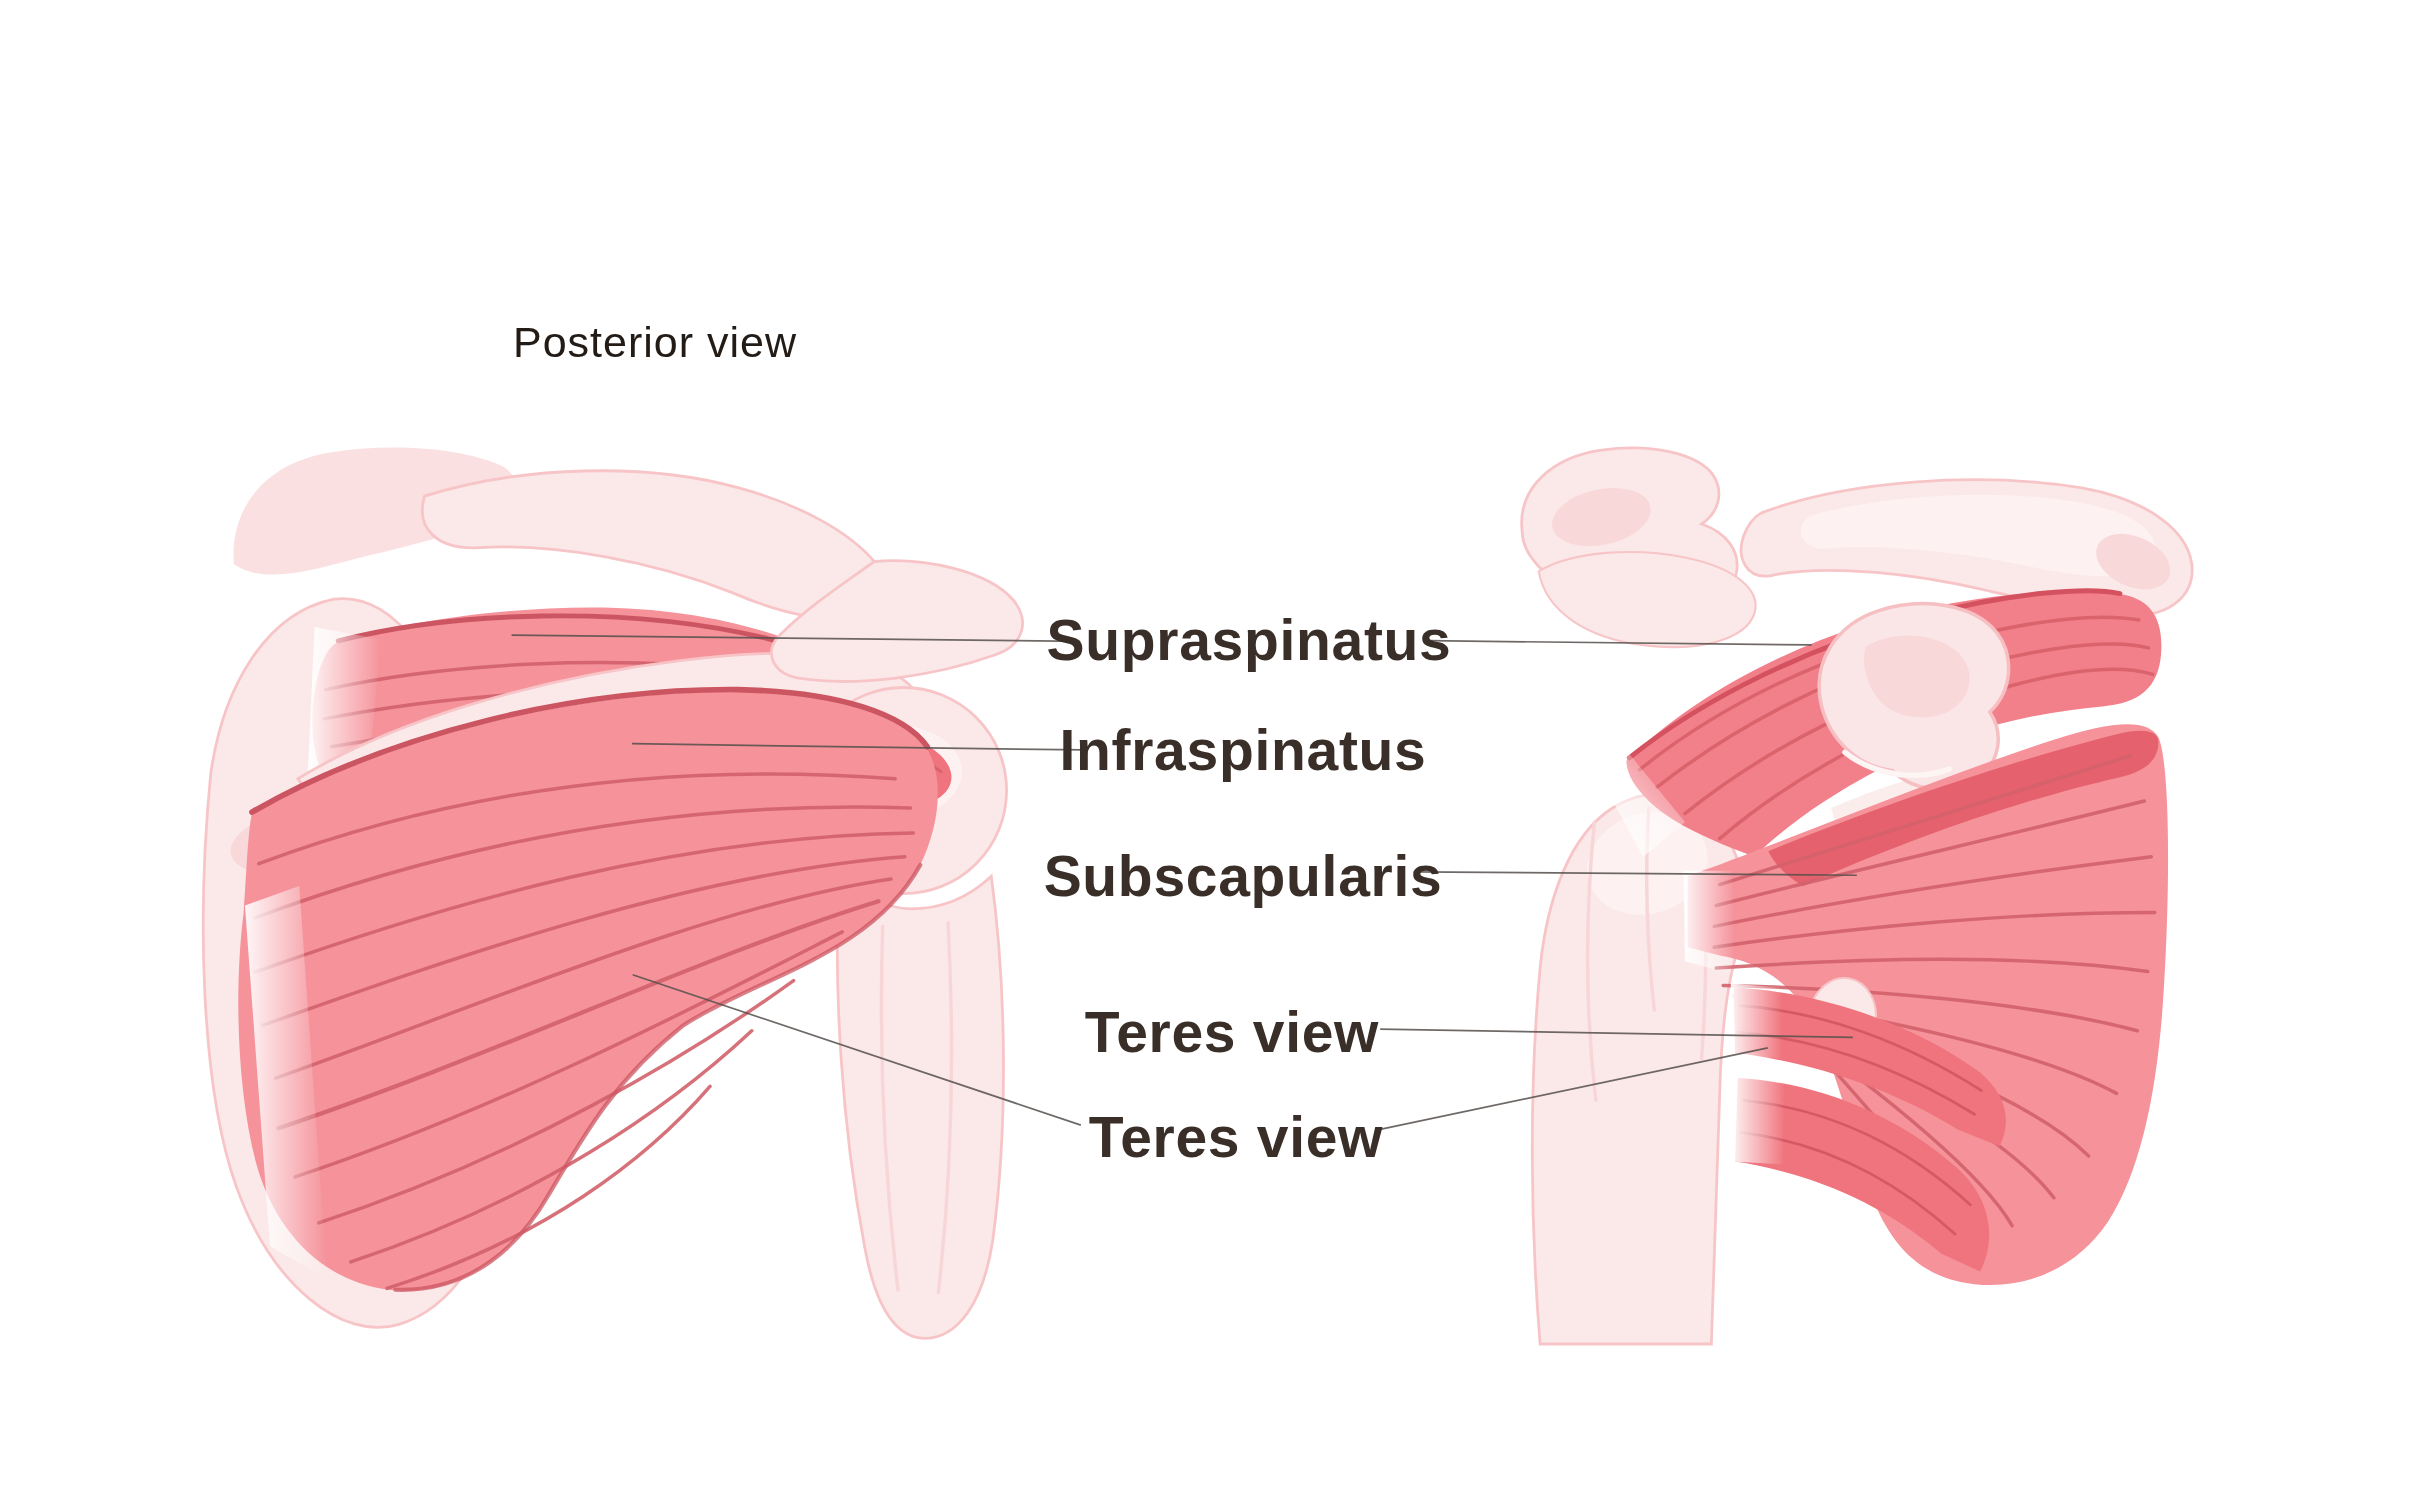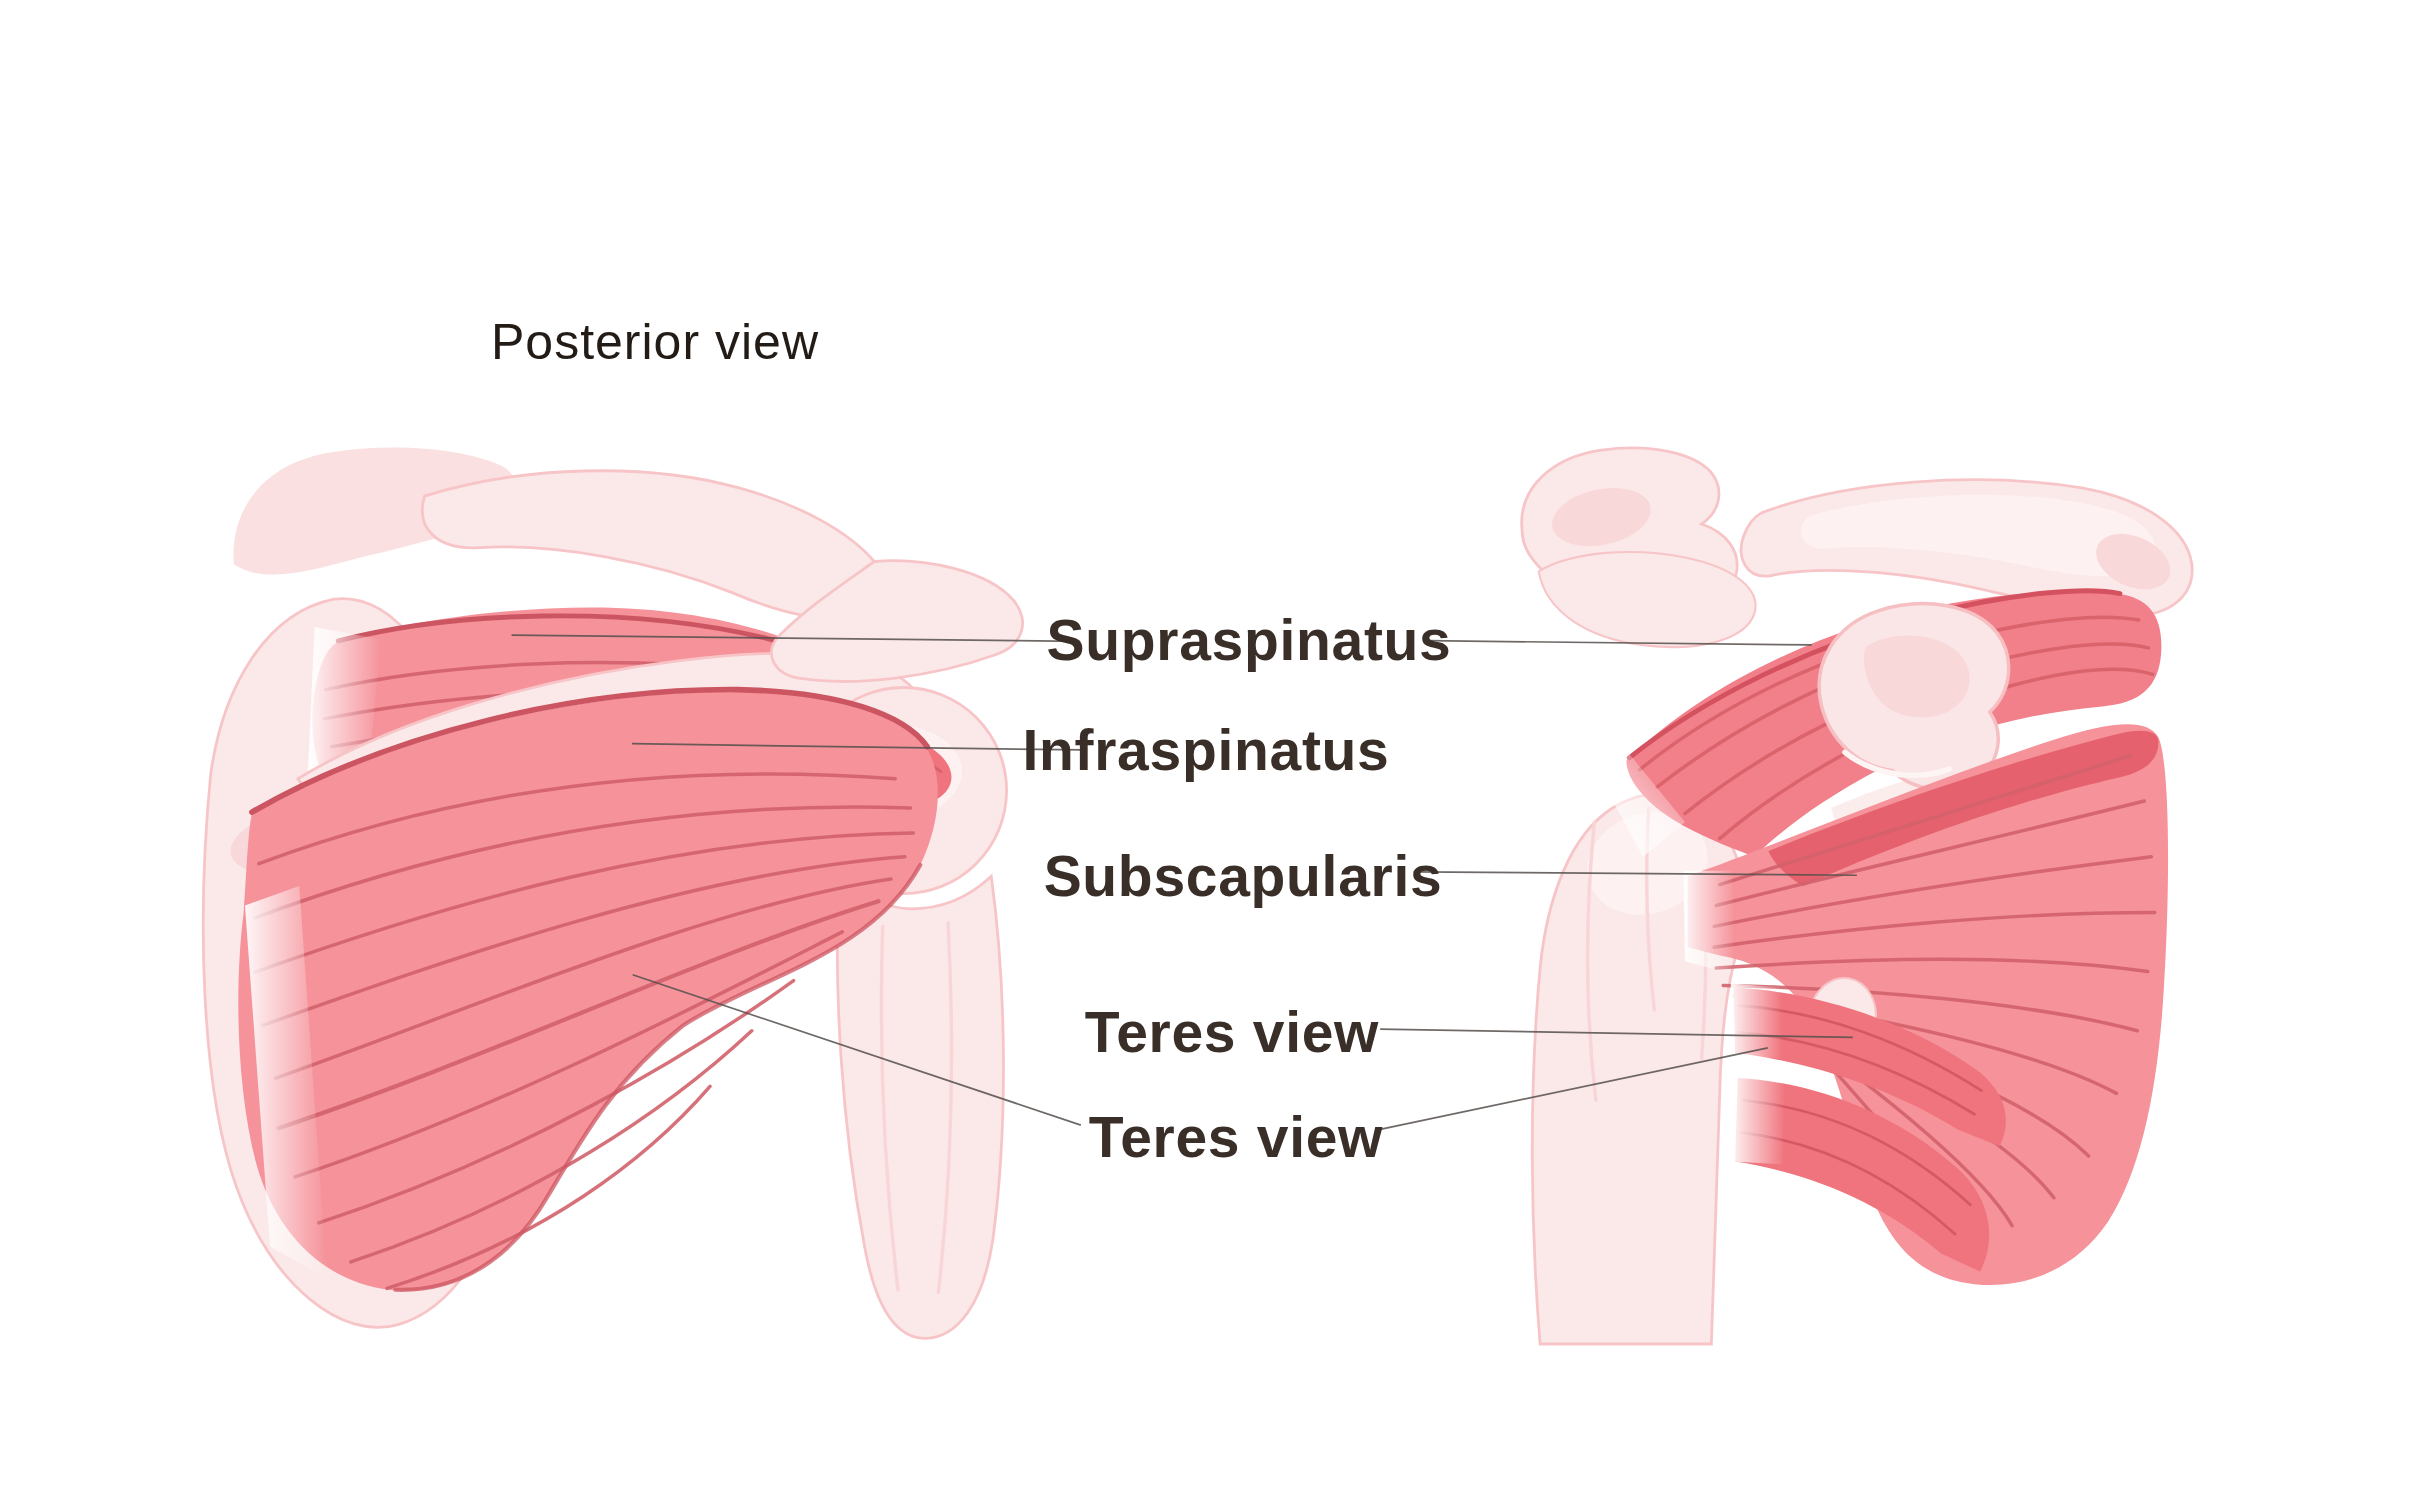--- a/index.html
+++ b/index.html
@@ -6,38 +6,38 @@
   #canvas{
     position:relative;
     width:2413px;height:1509px;
     background:var(--background,#ffffff);
     font-family:"Liberation Sans", sans-serif;
     overflow:hidden;
   }
   .view-title{
     position:absolute;
     transform:translate(-50%,-50%);
-    font-size:50px;
+    font-size:43px;
     letter-spacing:1px;
     color:var(--title-text,#221b16);
     white-space:nowrap;
   }
   #title-posterior{left:655px;top:342px;}
   #title-anterior{left:1802px;top:344px;}
   .muscle-label{
     position:absolute;
     transform:translate(-50%,-50%);
     font-size:57px;
     font-weight:700;
     letter-spacing:0.7px;
     color:var(--label-text,#3a2f28);
     white-space:nowrap;
   }
   #label-supraspinatus{left:1249px;top:640px;}
-  #label-infraspinatus{left:1206px;top:750px;}
+  #label-infraspinatus{left:1243px;top:750px;}
   #label-subscapularis{left:1243px;top:876px;text-align:center;}
   #label-teres-major{left:1232px;top:1032px;}
   #label-teres-minor{left:1236px;top:1137px;}
   svg{position:absolute;overflow:visible;}
   #svg-posterior{left:160px;top:418px;}
   #svg-anterior{left:1490px;top:418px;}
   #svg-leaders{left:0;top:0;pointer-events:none;}
   .bone{fill:var(--bone-fill,#fbe9e9);stroke:var(--bone-outline,#f7c5c7);stroke-width:4px;}
   .bone-borderless{fill:var(--bone-fill-light,#fbe0e1);stroke:none;}
   .bone-inner{fill:var(--bone-inner,#f9d8da);stroke:none;}

